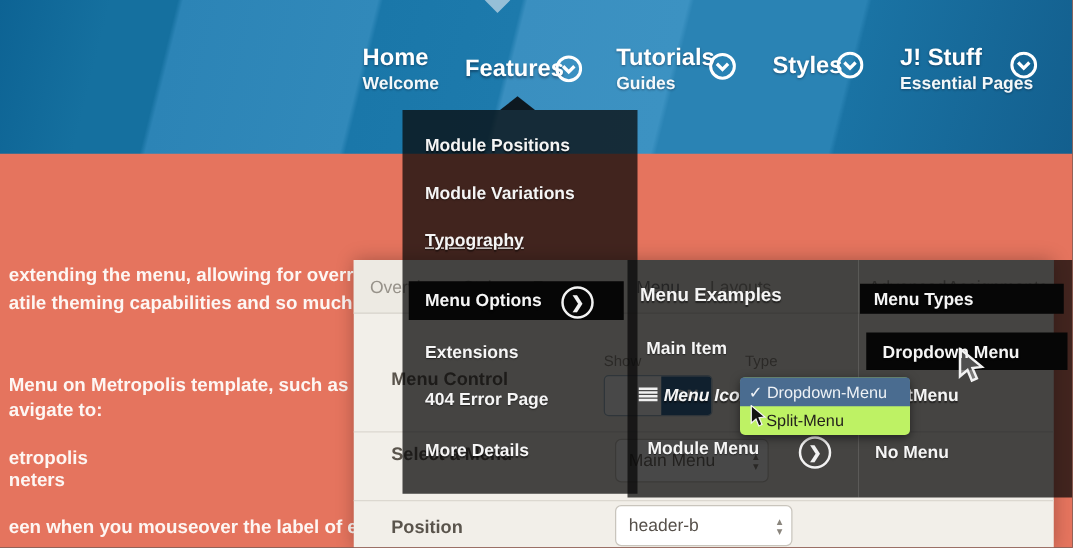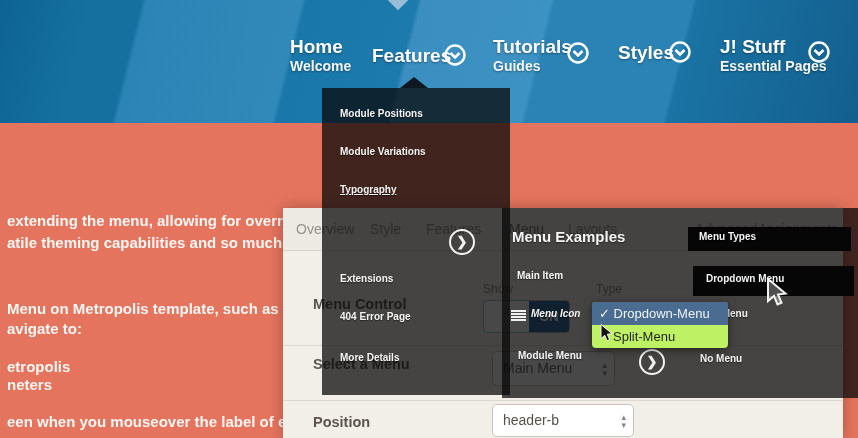--- a/index.html
+++ b/index.html
@@ -76,21 +76,21 @@
   .tp-opt2{height:23px;line-height:23px;color:#221f1c;padding-left:21px;white-space:nowrap;}
 
   
   .dd{position:absolute;background:rgba(8,8,8,.74);z-index:3;}
   .dd1{left:322px;top:88px;width:188px;height:307px;}
   .dd1:before{content:"";position:absolute;left:78px;top:-11px;width:0;height:0;
     border-left:14px solid transparent;border-right:14px solid transparent;
     border-bottom:11px solid rgba(10,14,18,.92);}
   .dd2{left:502px;top:208px;width:185px;height:190px;}
   .dd3{left:687px;top:208px;width:171px;height:190px;}
-  .dd-item{position:absolute;color:#f5f5f5;font-size:10px;font-weight:bold;
+  .dd-item{position:absolute;color:#f5f5f5;font-size:14px;font-weight:bold;
     white-space:nowrap;z-index:4;text-shadow:0 1px 1px rgba(0,0,0,.5);}
   
   .d1-0{left:340px;top:108px;} .d1-1{left:340px;top:146px;}
   .d1-2{left:340px;top:184px;text-decoration:underline;} .d1-3{left:340px;top:273px;}
   .d1-4{left:340px;top:311px;} .d1-5{left:340px;top:352px;}
   .hl-box{position:absolute;background:#060606;z-index:4;}
   .box-menuoptions{left:327px;top:225px;width:172px;height:31px;}
   .box-menuoptions .dd-item{position:absolute;left:13px;top:7px;}
   .box-menutypes{left:688px;top:227px;width:163px;height:24px;}
   .box-menutypes .dd-item{position:absolute;left:11px;top:4px;}
@@ -193,20 +193,23 @@
     <div class="select sel-position">
       <span class="sel-text">header-b</span>
       <span class="stepper">▴<br>▾</span>
     </div>
   </div>
 
   <div class="dd dd1"></div>
   <div class="dd-item d1-0">Module Positions</div>
   <div class="dd-item d1-1">Module Variations</div>
   <div class="dd-item d1-2">Typography</div>
+  <div class="hl-box box-menuoptions">
+    <div class="dd-item">Menu Options</div>
+  </div>
   <div class="circle-arrow ca-menuoptions">❯</div>
   <div class="dd-item d1-3">Extensions</div>
   <div class="dd-item d1-4">404 Error Page</div>
   <div class="dd-item d1-5">More Details</div>
 
   <div class="dd dd2"></div>
   <div class="dd-item d2-h">Menu Examples</div>
   <div class="dd-item d2-0">Main Item</div>
   <div class="list-icon">
       <i></i>

